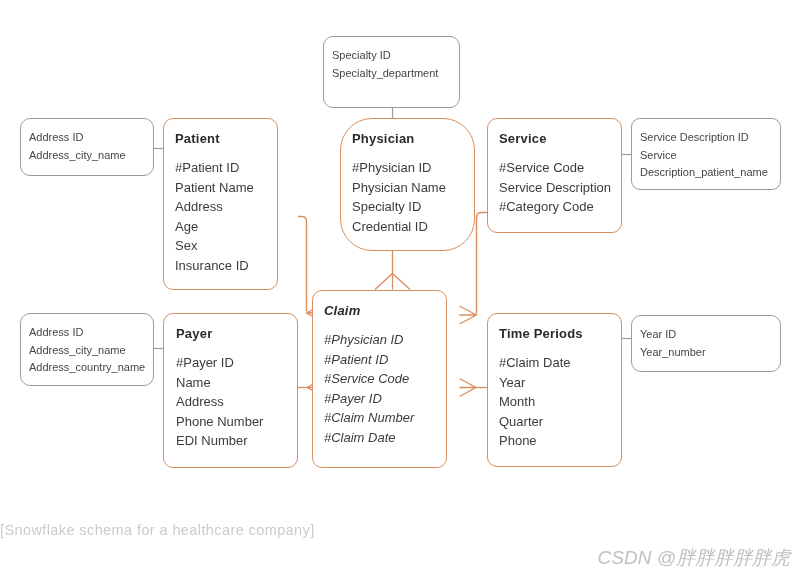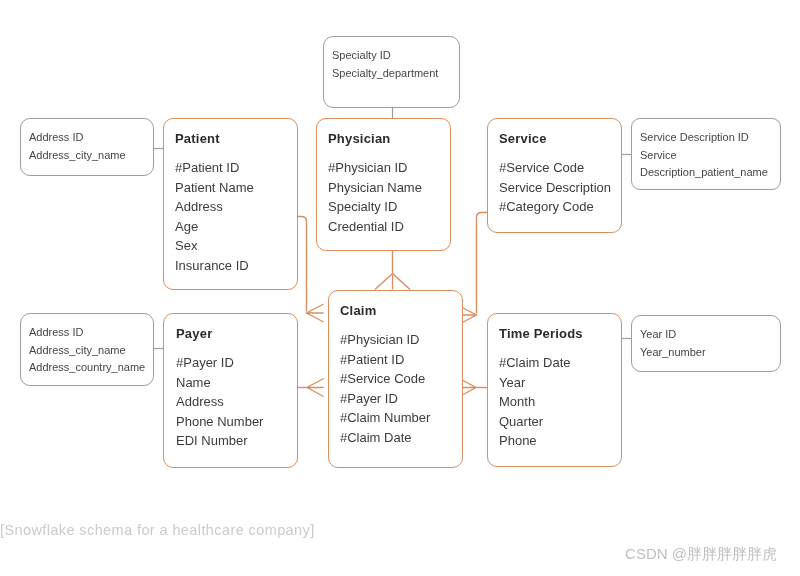--- a/index.html
+++ b/index.html
@@ -56,24 +56,25 @@
     position: absolute;
     left: 0; top: 522px;
     width: 100%;
     text-align: left;
     font-size: 14.5px;
     letter-spacing: .4px;
     color: #cbcbcb;
   }
   .watermark {
     position: absolute;
-    right: 23px; top: 545px;
-    font-size: 15px;
+    right: 10px; top: 545px;
+    font-size: 19px;
     color: #c0c0c0;
     text-shadow: 1px 1px 0 rgba(255,255,255,.8);
+    font-style: italic;
   }
 </style>
 </head>
 <body>
 
 <div class="canvas">
 
   <svg class="wires" viewBox="0 0 800 576" fill="none">
 
     <g stroke="#9d9d9d" stroke-width="1.2">
@@ -121,31 +122,31 @@
     <div class="lline">Address ID</div>
     <div class="lline">Address_city_name</div>
     <div class="lline">Address_country_name</div>
   </div>
 
   <div class="lbox" style="left:631px; top:315px; width:150px; height:57px;">
     <div class="lline">Year ID</div>
     <div class="lline">Year_number</div>
   </div>
 
-  <div class="ebox" style="left:163px; top:118px; width:135px; height:172px;">
+  <div class="ebox" style="left:163px; top:118px; width:115px; height:172px;">
     <div class="etitle">Patient</div>
     <div class="efield">#Patient ID</div>
     <div class="efield">Patient Name</div>
     <div class="efield">Address</div>
     <div class="efield">Age</div>
     <div class="efield">Sex</div>
     <div class="efield">Insurance ID</div>
   </div>
 
-  <div class="ebox" style="left:316px; top:118px; width:135px; height:133px;">
+  <div class="ebox" style="left:340px; top:118px; width:135px; height:133px;border-radius:32px;">
     <div class="etitle">Physician</div>
     <div class="efield">#Physician ID</div>
     <div class="efield">Physician Name</div>
     <div class="efield">Specialty ID</div>
     <div class="efield">Credential ID</div>
   </div>
 
   <div class="ebox" style="left:487px; top:118px; width:135px; height:115px;">
     <div class="etitle">Service</div>
     <div class="efield">#Service Code</div>
@@ -155,21 +156,21 @@
 
   <div class="ebox" style="left:163px; top:313px; width:135px; height:155px;padding-left:12px;">
     <div class="etitle">Payer</div>
     <div class="efield">#Payer ID</div>
     <div class="efield">Name</div>
     <div class="efield">Address</div>
     <div class="efield">Phone Number</div>
     <div class="efield">EDI Number</div>
   </div>
 
-  <div class="ebox" style="left:328px; top:290px; width:135px; height:178px;">
+  <div class="ebox" style="left:312px; top:290px; width:135px; height:178px;font-style:italic;">
     <div class="etitle">Claim</div>
     <div class="efield">#Physician ID</div>
     <div class="efield">#Patient ID</div>
     <div class="efield">#Service Code</div>
     <div class="efield">#Payer ID</div>
     <div class="efield">#Claim Number</div>
     <div class="efield">#Claim Date</div>
   </div>
 
   <div class="ebox" style="left:487px; top:313px; width:135px; height:154px;">

